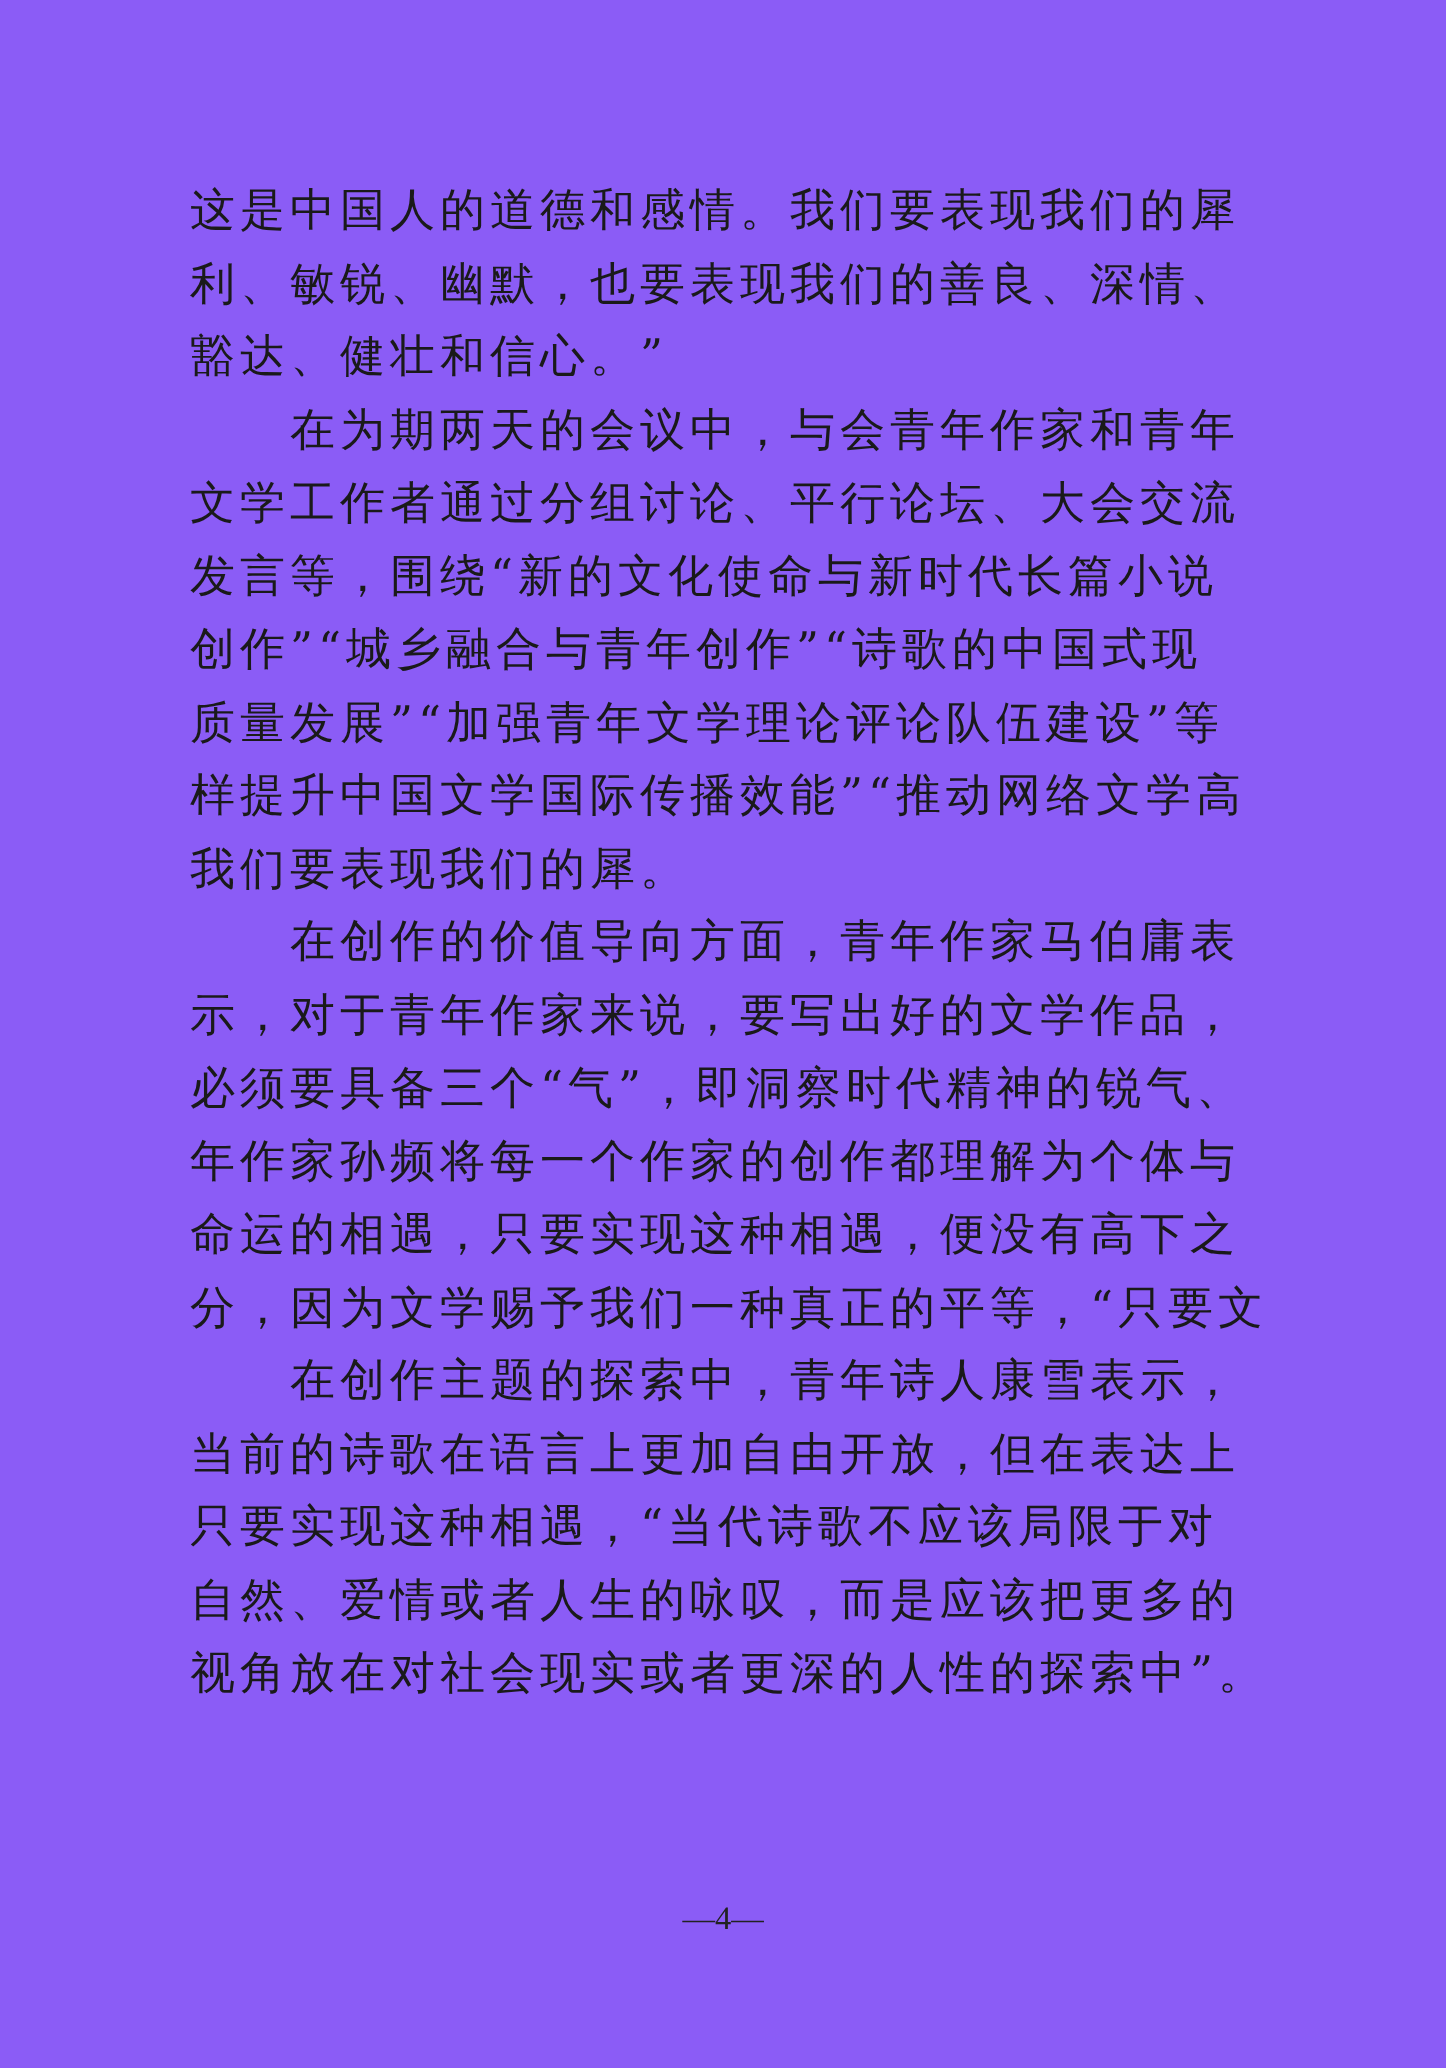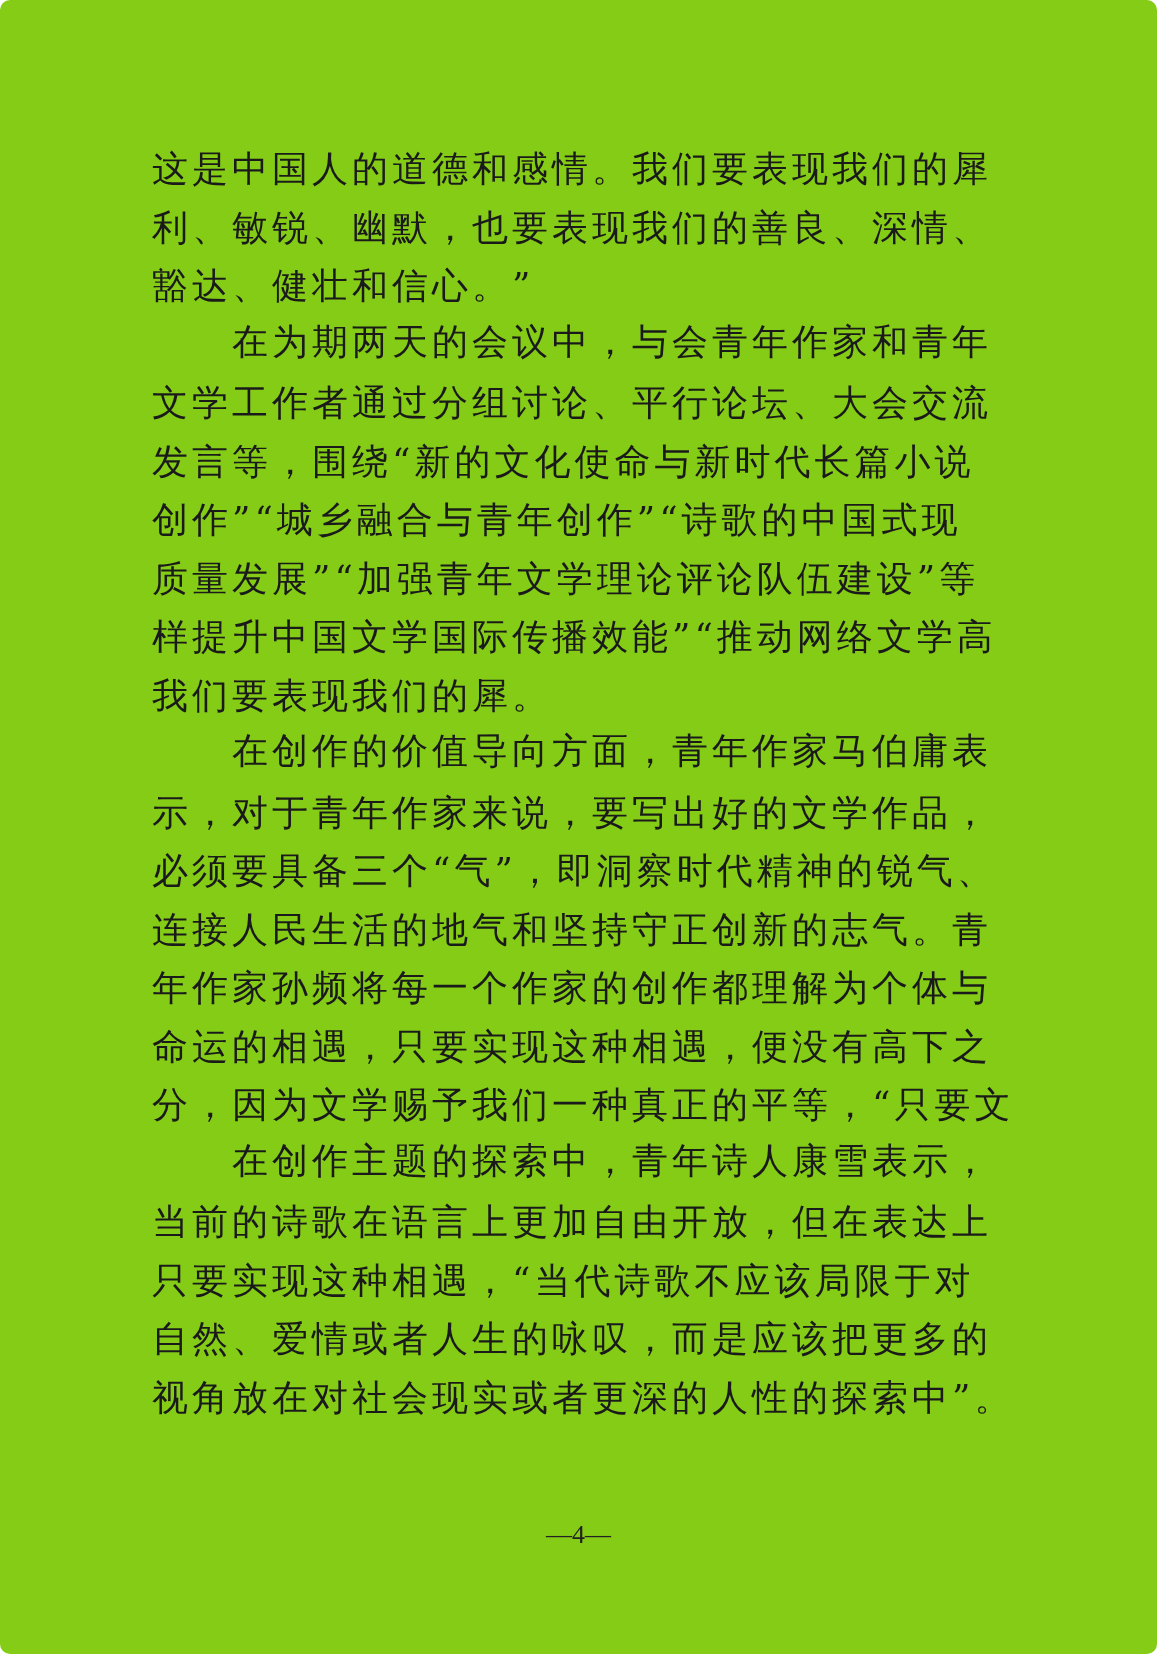--- a/index.html
+++ b/index.html
@@ -1,26 +1,26 @@
 <!DOCTYPE html>
 <html><head>
   <meta charset="utf-8">
   <style>
     html, body { margin: 0; padding: 0; background: #ffffff; }
     body { width: 1157px; height: 1654px; position: relative; overflow: hidden; }
-    .page { position: absolute; left: 0; top: 0; width: 1157px; height: 1654px; background: #84cc16; border-radius: 10px; }
+    .page { position: absolute; left: 0; top: 0; width: 1157px; height: 1654px; background: #8b5cf6; }
     .body-text {
       position: absolute; left: 152px; top: 140px; width: 800px;
       font-family: "DejaVu Serif", "Liberation Serif", serif;
       font-size: 36px; line-height: 58.5px; color: #1a1a1a;
       letter-spacing: 4px;
     }
     .line { display: block; white-space: nowrap; height: 58.5px; }
     .line.justify { text-align: justify; text-align-last: justify; }
-    .line.indent { padding-left: 80px; font-family: Liberation Mono, monospace; }
+    .line.indent { padding-left: 80px; }
     .page-number {
       position: absolute; left: 0; width: 1157px; top: 1520px; text-align: center;
       font-family: "Liberation Serif", serif; font-size: 26px; color: #222;
     }
   </style>
 </head>
 <body>
 
 <div class="page">
   <div class="body-text">
@@ -30,21 +30,20 @@
     <span class="line justify indent">在为期两天的会议中，与会青年作家和青年</span>
     <span class="line justify">文学工作者通过分组讨论、平行论坛、大会交流</span>
     <span class="line justify">发言等，围绕“新的文化使命与新时代长篇小说</span>
     <span class="line justify">创作”“城乡融合与青年创作”“诗歌的中国式现</span>
     <span class="line justify">质量发展”“加强青年文学理论评论队伍建设”等</span>
     <span class="line justify">样提升中国文学国际传播效能”“推动网络文学高</span>
     <span class="line">我们要表现我们的犀。</span>
     <span class="line justify indent">在创作的价值导向方面，青年作家马伯庸表</span>
     <span class="line justify">示，对于青年作家来说，要写出好的文学作品，</span>
     <span class="line justify">必须要具备三个“气”，即洞察时代精神的锐气、</span>
-    <span class="line justify">连接人民生活的地气和坚持守正创新的志气。青</span>
     <span class="line justify">年作家孙频将每一个作家的创作都理解为个体与</span>
     <span class="line justify">命运的相遇，只要实现这种相遇，便没有高下之</span>
     <span class="line justify">分，因为文学赐予我们一种真正的平等，“只要文</span>
     <span class="line justify indent">在创作主题的探索中，青年诗人康雪表示，</span>
     <span class="line justify">当前的诗歌在语言上更加自由开放，但在表达上</span>
     <span class="line justify">只要实现这种相遇，“当代诗歌不应该局限于对</span>
     <span class="line justify">自然、爱情或者人生的咏叹，而是应该把更多的</span>
     <span class="line justify">视角放在对社会现实或者更深的人性的探索中”。</span>
   </div>
   <div class="page-number">—4—</div>

